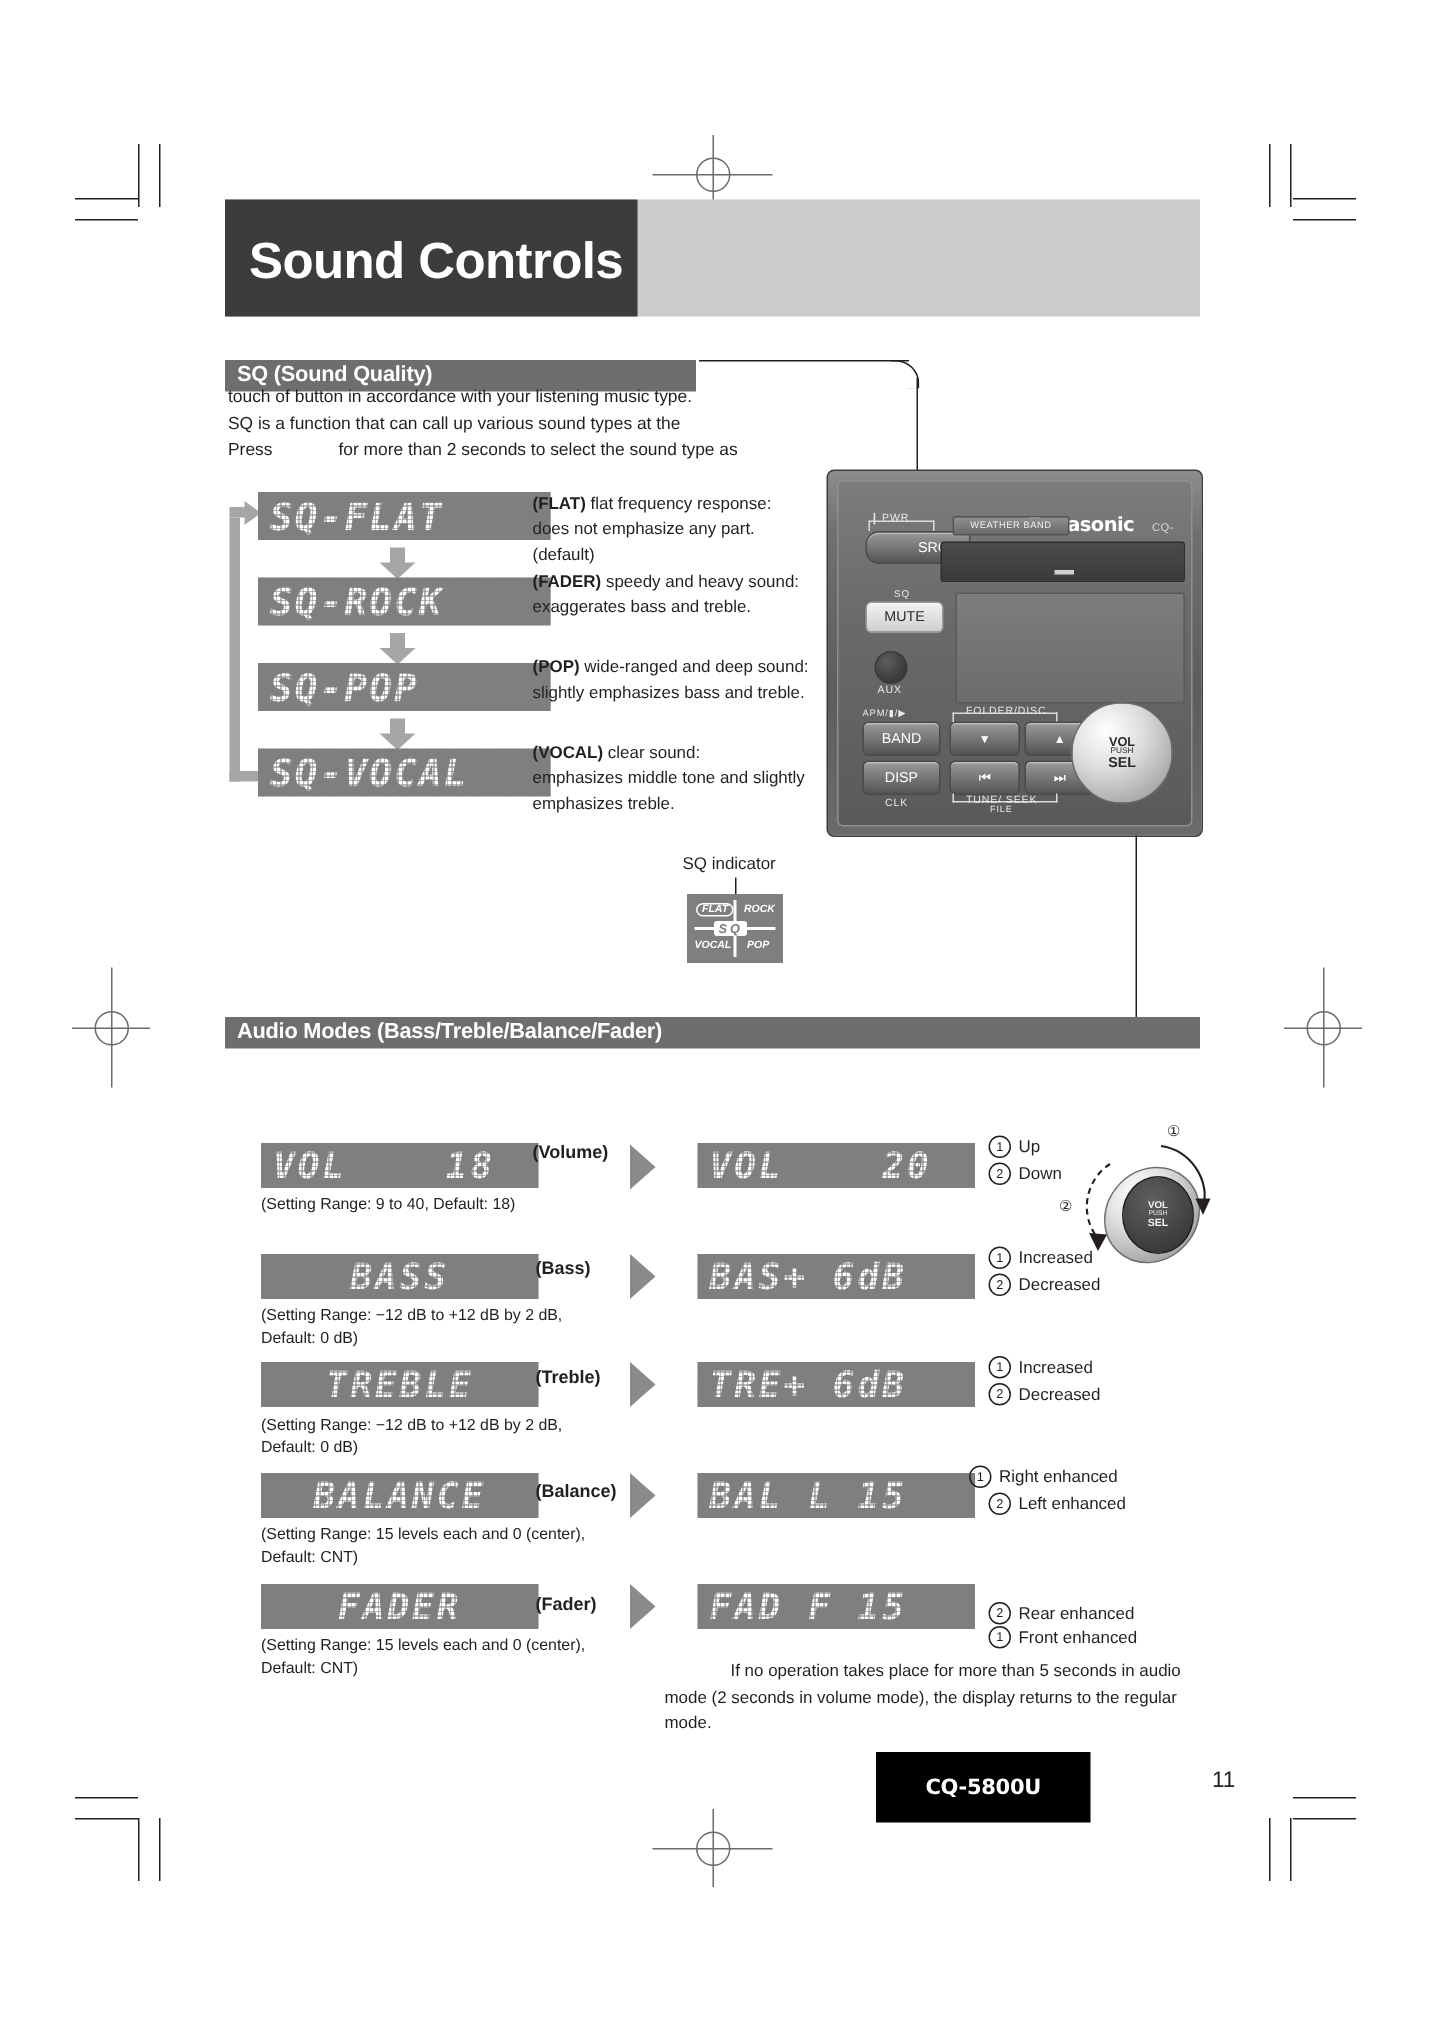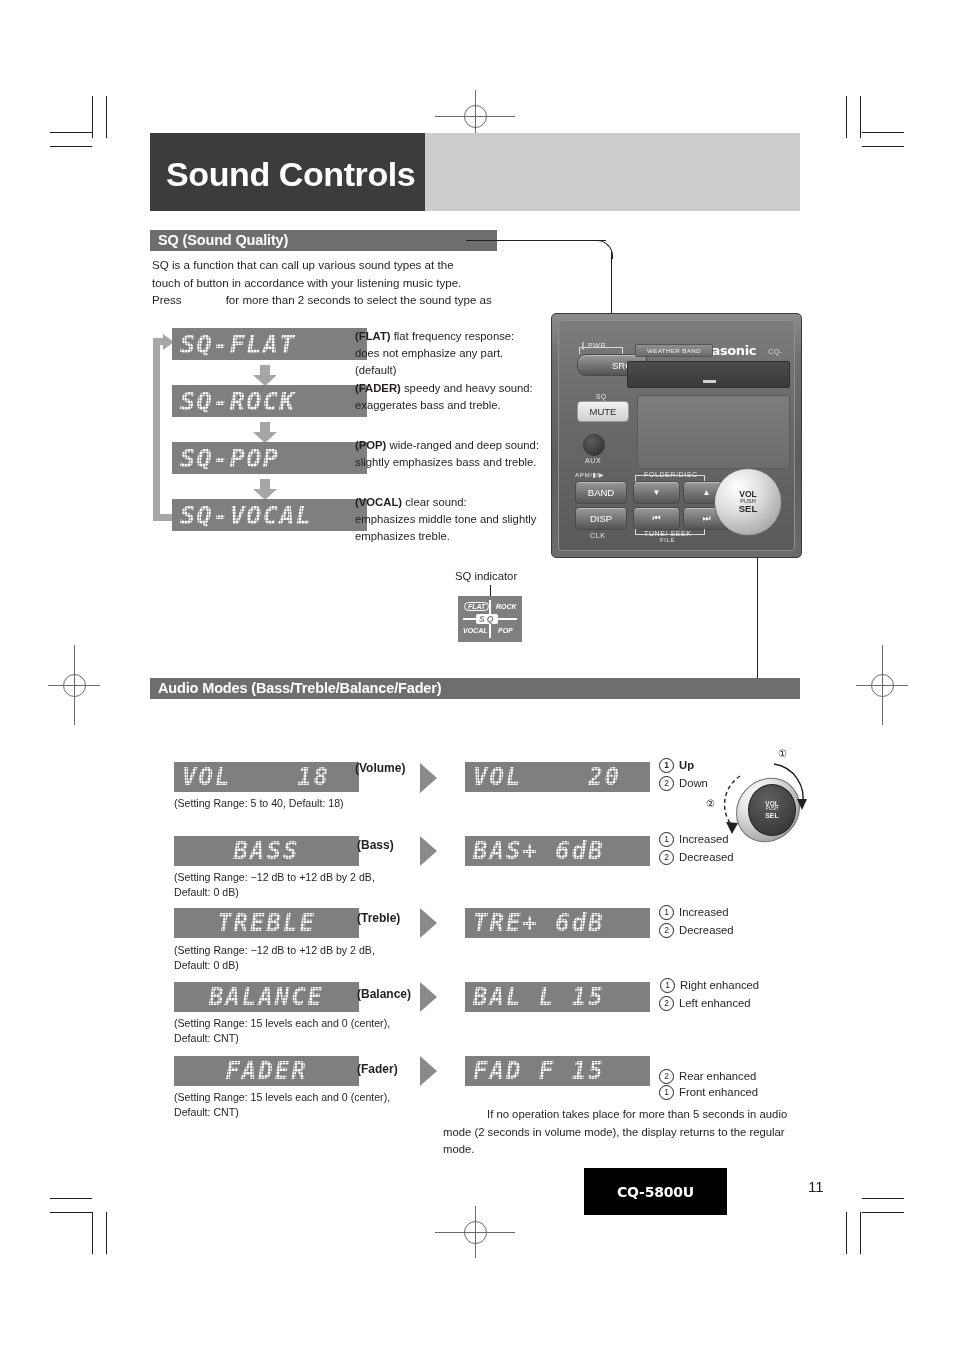--- a/index.html
+++ b/index.html
@@ -18,21 +18,21 @@
 
   
   #title-band{position:absolute;left:150px;top:133px;width:650px;height:78px;background:#cccccc;}
   #title-box{position:absolute;left:150px;top:133px;width:275px;height:78px;background:#3c3c3c;}
   #title-text{position:absolute;left:166px;top:152px;width:270px;color:#fff;
       font-size:34px;font-weight:bold;letter-spacing:-0.4px;line-height:44px;white-space:nowrap;}
 
   
   .secbar{position:absolute;height:21px;background:#6e6e6e;}
   .secbar span{color:#fff;font-size:14.5px;font-weight:bold;line-height:21px;padding-left:8px;display:block;white-space:nowrap;letter-spacing:-0.15px;}
-  #sq-bar{left:150px;top:230px;width:347px;}
+  #sq-bar{left:150px;top:240px;width:314px;}
   #am-bar{left:150px;top:678px;width:650px;}
 
   
   .body-text{position:absolute;font-size:11.6px;line-height:17.5px;color:#231f20;}
   #intro{left:152px;top:256px;width:330px;}
   #intro .ln{white-space:nowrap;}
   .gapbtn{display:inline-block;width:44px;}
 
   
   .lcd{position:absolute;background:#7f7f7f;display:flex;align-items:center;}
@@ -193,22 +193,22 @@
 
 <div id="title-band"></div>
 <div id="title-box"></div>
 <div id="title-text">Sound Controls</div>
 
 <div class="secbar" id="sq-bar">
   <span>SQ (Sound Quality)</span>
 </div>
 
 <div class="body-text" id="intro">
+  <div class="ln">touch of button in accordance with your listening music type.</div>
   <div class="ln">SQ is a function that can call up various sound types at the</div>
-  <div class="ln">touch of button in accordance with your listening music type.</div>
   <div class="ln"><span>Press</span><span class="gapbtn"></span><span>for more than 2 seconds to select the sound type as</span></div>
 </div>
 
 <div id="loop-v"></div>
 <div id="loop-b"></div>
 <div id="loop-t"></div>
 <div id="loop-head"></div>
 
 <div class="lcd sq-lcd" style="top:328px;">
   <span class="seg">SQ-FLAT</span>
@@ -342,27 +342,27 @@
 
 <div class="secbar" id="am-bar">
   <span>Audio Modes (Bass/Treble/Balance/Fader)</span>
 </div>
 
 <div class="lcd-a" style="left:174px;top:762px;">
   <span class="seg" style="padding-left:8px;">VOL    18</span>
   <div class="dotmask"></div>
 </div>
 <div class="modelbl" style="left:355px;top:761px;">(Volume)</div>
-<div class="range" style="left:174px;top:796px;width:260px;">(Setting Range: 5 to 40, Default: 18)</div>
+<div class="range" style="left:174px;top:796px;width:260px;">(Setting Range: 9 to 40, Default: 18)</div>
 <div class="tri" style="left:420px;top:763px;"></div>
 <div class="lcd-a" style="left:465px;top:762px;">
   <span class="seg" style="padding-left:8px;">VOL    20</span>
   <div class="dotmask"></div>
 </div>
-<div class="opt" style="left:659px;top:757px;font-weight:bold;"><span class="cnum">1</span><span>Up</span></div>
+<div class="opt" style="left:659px;top:757px;"><span class="cnum">1</span><span>Up</span></div>
 <div class="opt" style="left:659px;top:775px;"><span class="cnum">2</span><span>Down</span></div>
 
 <div id="knobdiag">
   <div id="kd-body"></div>
   <div id="kd-face">
     <span class="l1">VOL</span>
     <span class="l2">PUSH</span>
     <span class="l3">SEL</span>
   </div>
   <svg width="100" height="105" style="position:absolute;left:0;top:0;">
@@ -410,21 +410,21 @@
   <div class="dotmask"></div>
 </div>
 <div class="modelbl" style="left:357px;top:987px;">(Balance)</div>
 <div class="range" style="left:174px;top:1016px;width:280px;">(Setting Range: 15 levels each and 0 (center),</div>
 <div class="range" style="left:174px;top:1031px;width:280px;">Default: CNT)</div>
 <div class="tri" style="left:420px;top:982px;"></div>
 <div class="lcd-a" style="left:465px;top:982px;">
   <span class="seg" style="padding-left:8px;">BAL L 15</span>
   <div class="dotmask"></div>
 </div>
-<div class="opt" style="left:660px;top:977px;"><span class="cnum">1</span><span>Right enhanced</span></div>
+<div class="opt" style="left:646px;top:977px;"><span class="cnum">1</span><span>Right enhanced</span></div>
 <div class="opt" style="left:659px;top:995px;"><span class="cnum">2</span><span>Left enhanced</span></div>
 
 <div class="lcd-a c" style="left:174px;top:1056px;">
   <span class="seg">FADER</span>
   <div class="dotmask"></div>
 </div>
 <div class="modelbl" style="left:357px;top:1062px;">(Fader)</div>
 <div class="range" style="left:174px;top:1090px;width:280px;">(Setting Range: 15 levels each and 0 (center),</div>
 <div class="range" style="left:174px;top:1105px;width:280px;">Default: CNT)</div>
 <div class="tri" style="left:420px;top:1056px;"></div>

